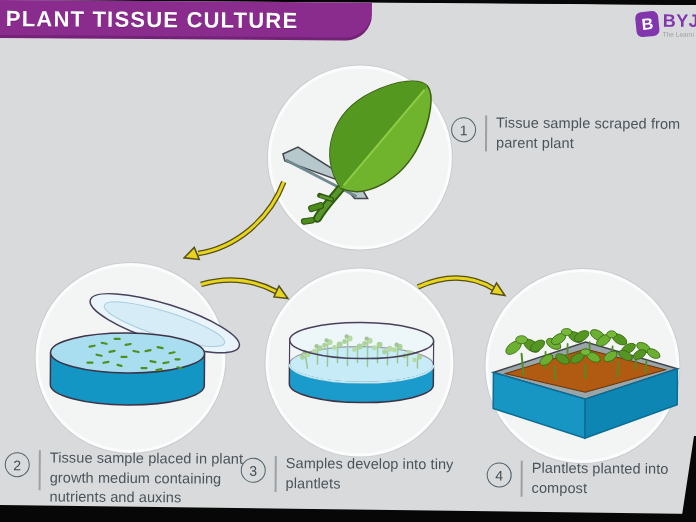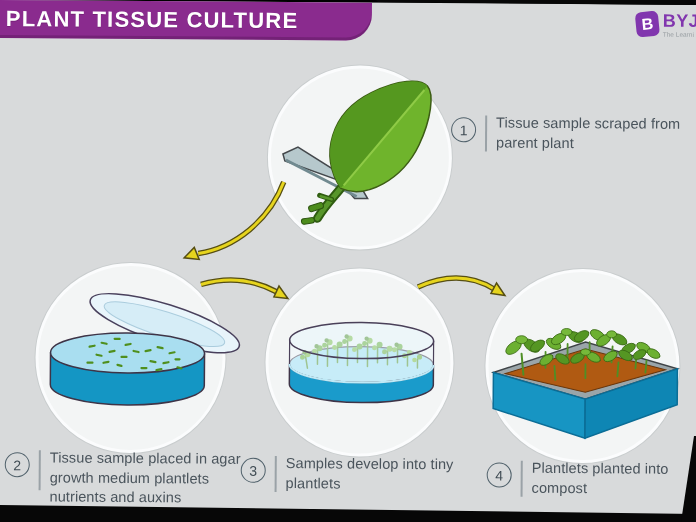--- a/index.html
+++ b/index.html
@@ -273,21 +273,21 @@
 
   <div class="step" style="left:458px;top:110px;width:240px">
     <div class="step-num">1</div>
     <div class="step-div" style="height:36px"></div>
     <div class="step-text" style="width:190px">Tissue sample scraped from parent plant</div>
   </div>
 
   <div class="step" style="left:14px;top:448px;width:250px">
     <div class="step-num">2</div>
     <div class="step-div" style="height:40px"></div>
-    <div class="step-text" style="width:198px">Tissue sample placed in agar growth medium plantlets nutrients and auxins</div>
+    <div class="step-text" style="width:198px">Tissue sample placed in plant growth medium containing nutrients and auxins</div>
   </div>
 
   <div class="step" style="left:250px;top:452px;width:250px">
     <div class="step-num">3</div>
     <div class="step-div" style="height:36px"></div>
     <div class="step-text" style="width:195px">Samples develop into tiny plantlets</div>
   </div>
 
   <div class="step" style="left:496px;top:455px;width:220px">
     <div class="step-num">4</div>

